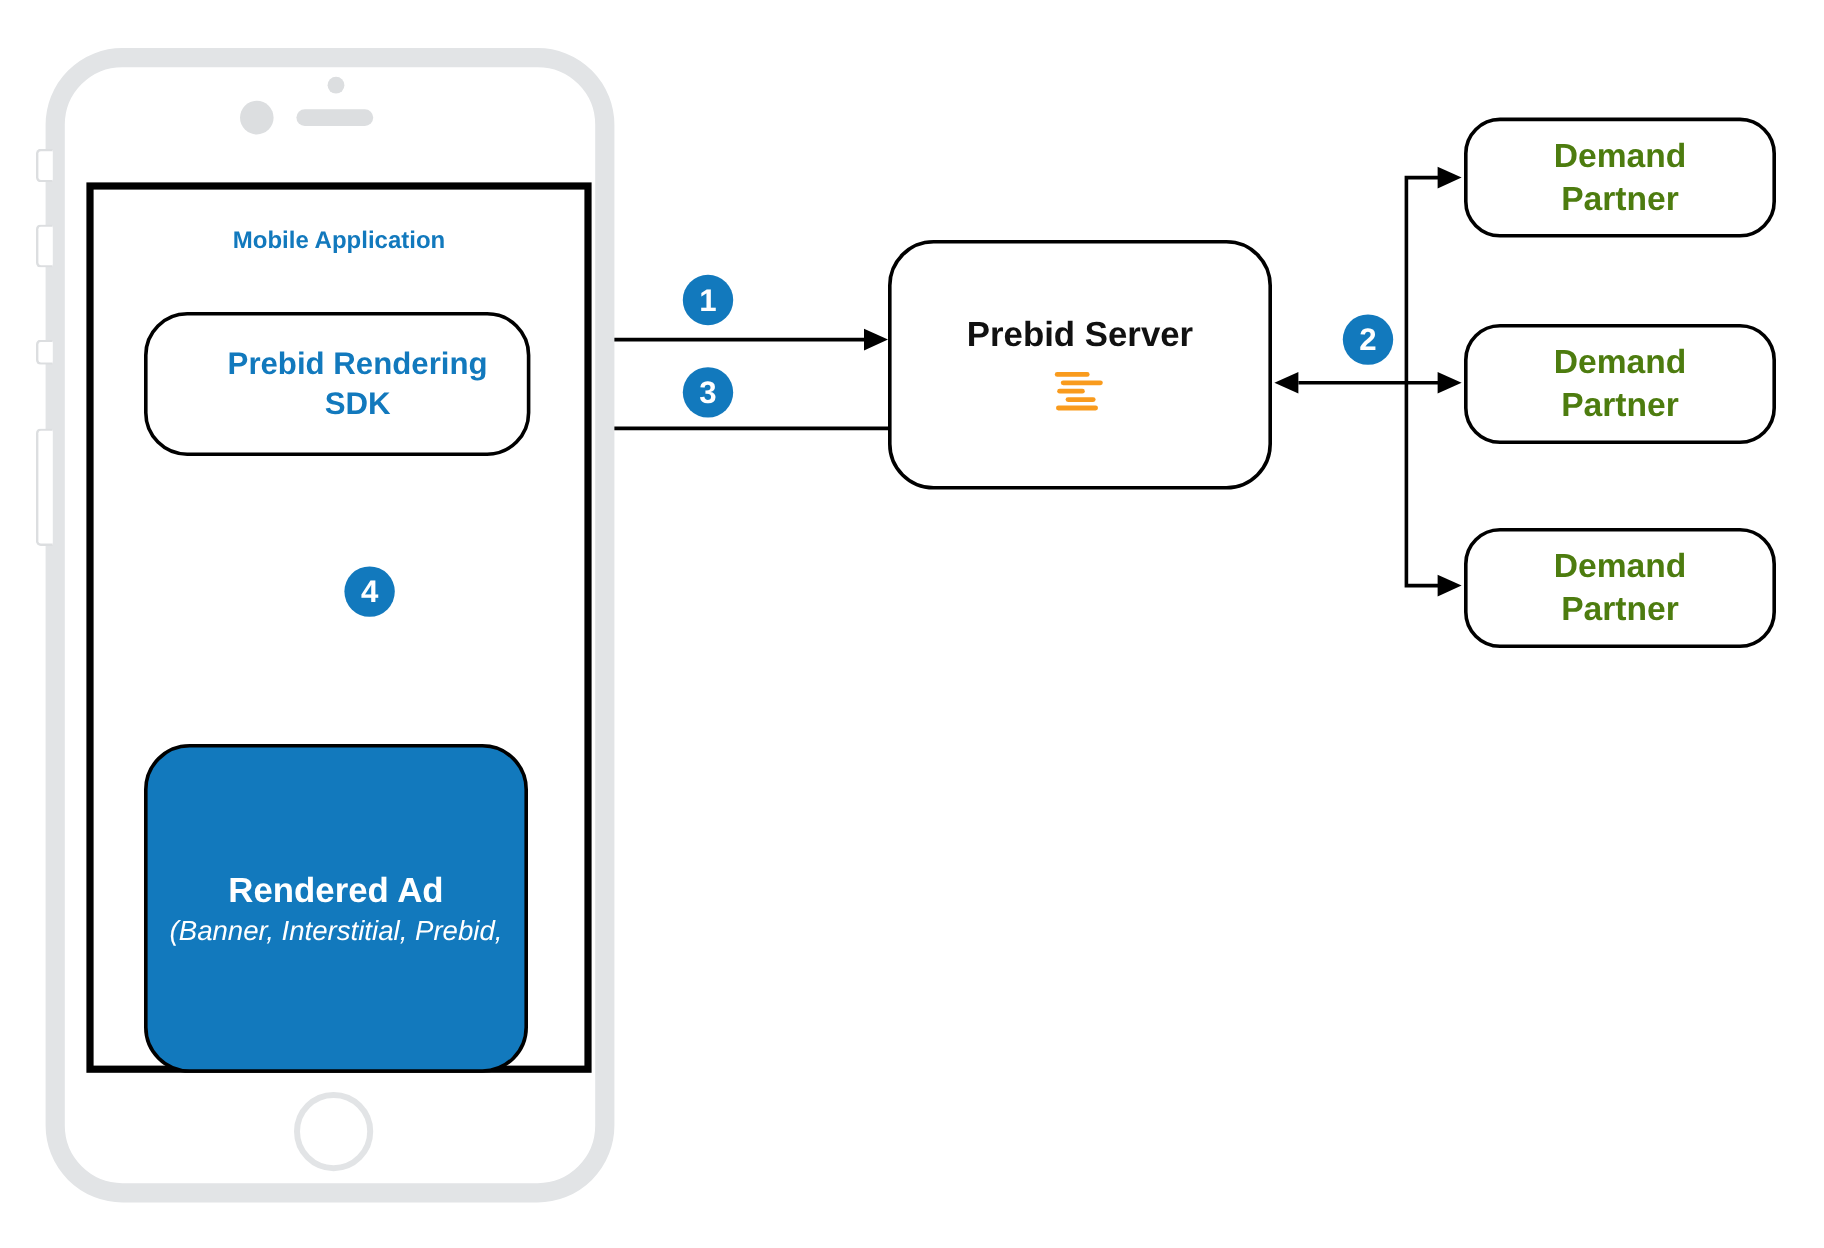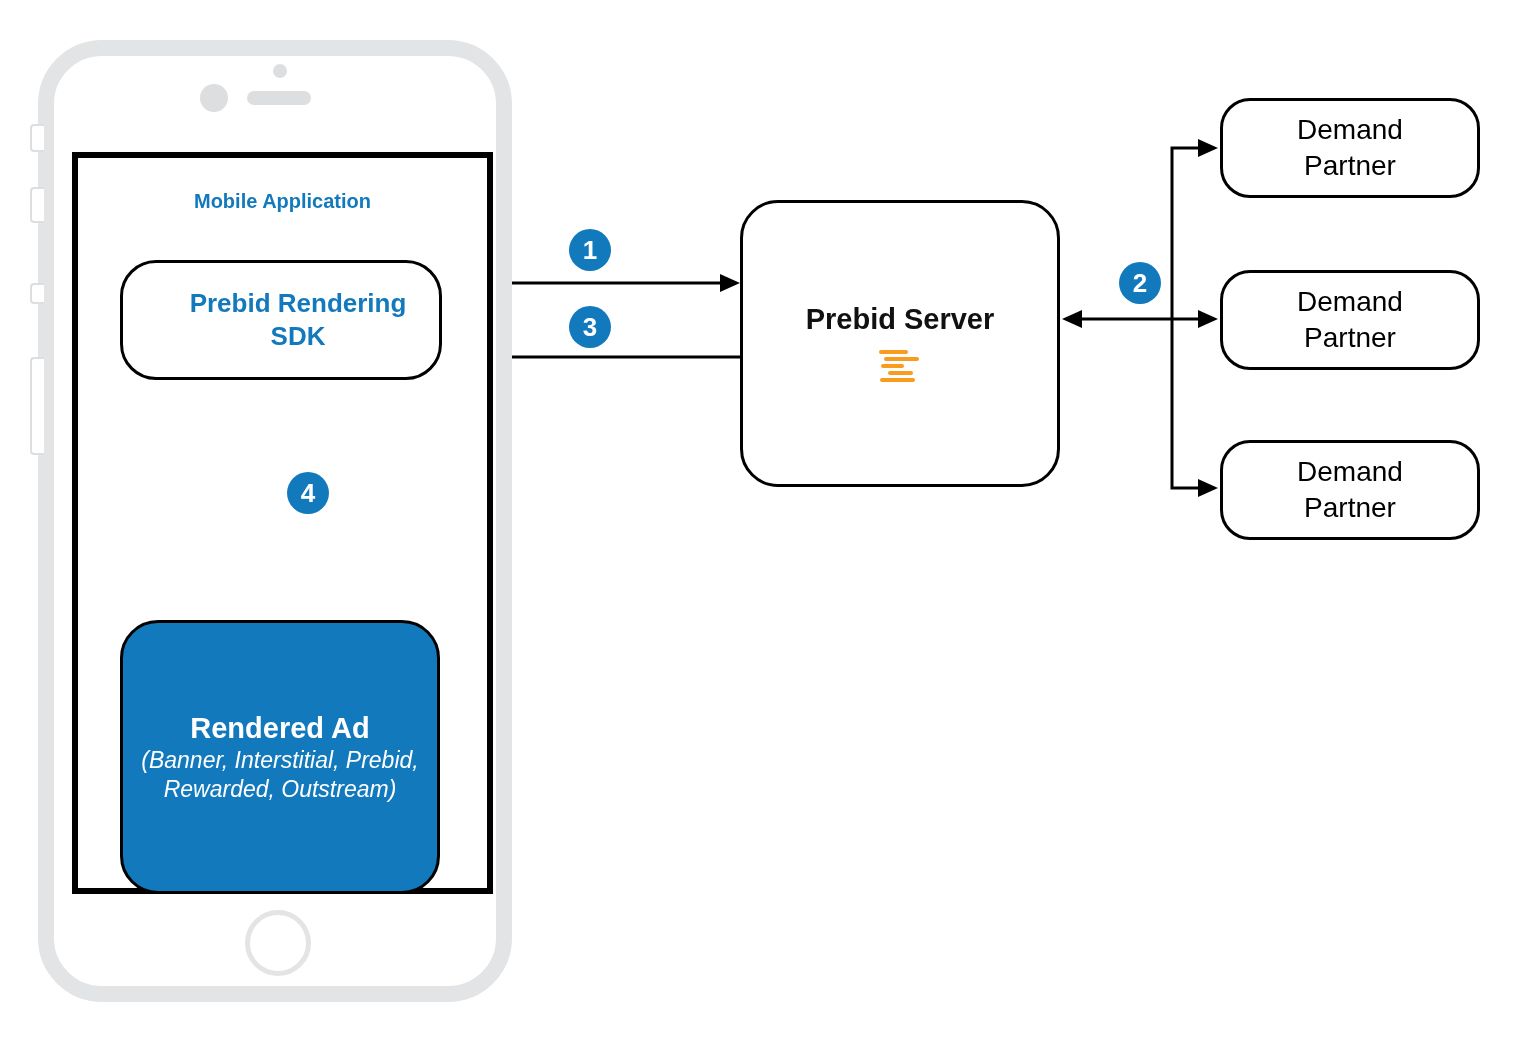--- a/index.html
+++ b/index.html
@@ -43,33 +43,33 @@
         display:flex;flex-direction:column;justify-content:center;align-items:center;
         text-align:center;}
   .sdk-box{left:120px;top:260px;width:322px;height:120px;border-radius:36px;padding-left:34px;}
   .sdk-box .lbl{font-size:26px;font-weight:bold;color:var(--accent-blue);line-height:33px;}
 
   .ad-box{left:120px;top:620px;width:320px;height:274px;border-radius:38px;
           background:var(--accent-blue);}
   .ad-title{font-size:29px;font-weight:bold;color:#fff;line-height:36px;}
   .ad-sub{font-size:23px;font-style:italic;color:#fff;line-height:29px;}
 
-  .server-box{left:740px;top:200px;width:320px;height:287px;border-radius:38px;}
+  .server-box{left:740px;top:200px;width:320px;height:208px;border-radius:38px;}
   .server-title{font-size:29px;font-weight:bold;color:#111;}
   .prebid-logo{margin-top:14px;width:42px;}
   .prebid-logo .bar{height:4px;border-radius:2px;background:var(--logo-orange);margin-bottom:3px;}
   .b1{width:29px;margin-left:0;}
   .b2{width:35px;margin-left:5px;}
   .b3{width:23px;margin-left:2px;}
   .b4{width:25px;margin-left:9px;}
   .b5{width:35px;margin-left:1px;}
 
   .dp-box{left:1220px;width:260px;height:100px;border-radius:30px;border-width:3.5px;}
   .dp1{top:98px;} .dp2{top:270px;} .dp3{top:440px;}
-  .dp-box .lbl{font-size:28px;font-weight:normal;color:#000000;line-height:36px;}
+  .dp-box .lbl{font-size:28px;font-weight:bold;color:#4d7c0f;line-height:36px;}
 
   
   .connectors{position:absolute;left:0;top:0;width:1520px;height:1040px;pointer-events:none;}
   .connectors line,.connectors polyline{stroke:var(--connector-black);stroke-width:3;fill:none;}
   .connectors polygon{fill:var(--connector-black);}
 
   
   .badge{position:absolute;width:42px;height:42px;border-radius:50%;background:var(--accent-blue);
          color:#fff;font-size:26px;font-weight:bold;text-align:center;line-height:42px;}
   .badge1{left:569px;top:229px;}
@@ -124,21 +124,20 @@
   <div class="app-title">Mobile Application</div>
 
   <div class="node sdk-box">
     <div class="lbl">Prebid Rendering</div>
     <div class="lbl">SDK</div>
   </div>
 
   <div class="node ad-box">
     <div class="ad-title">Rendered Ad</div>
     <div class="ad-sub">(Banner, Interstitial, Prebid,</div>
-    <div class="ad-sub">Rewarded, Outstream)</div>
   </div>
 
   <div class="node server-box">
     <div class="server-title">Prebid Server</div>
     <div class="prebid-logo">
       <div class="bar b1"></div>
       <div class="bar b2"></div>
       <div class="bar b3"></div>
       <div class="bar b4"></div>
       <div class="bar b5"></div>

